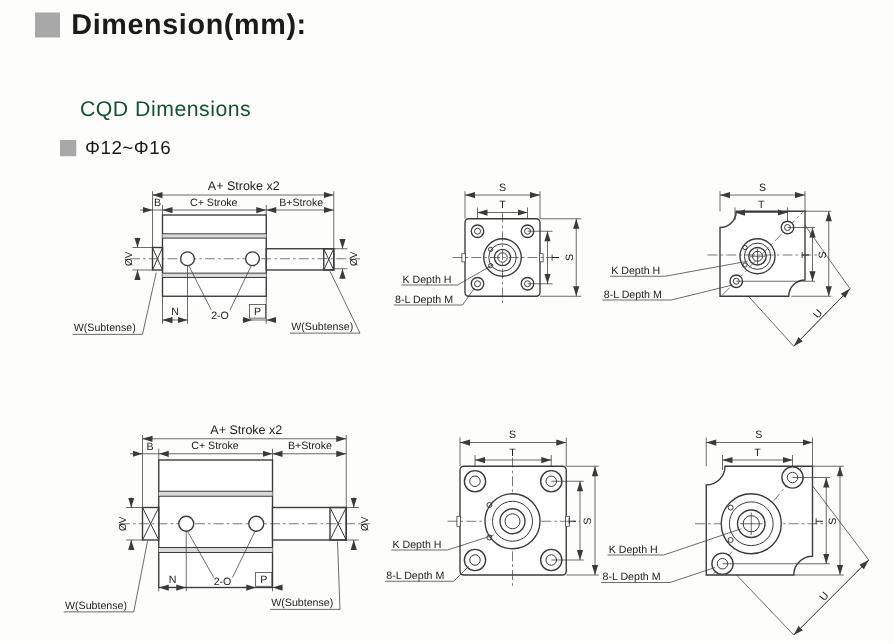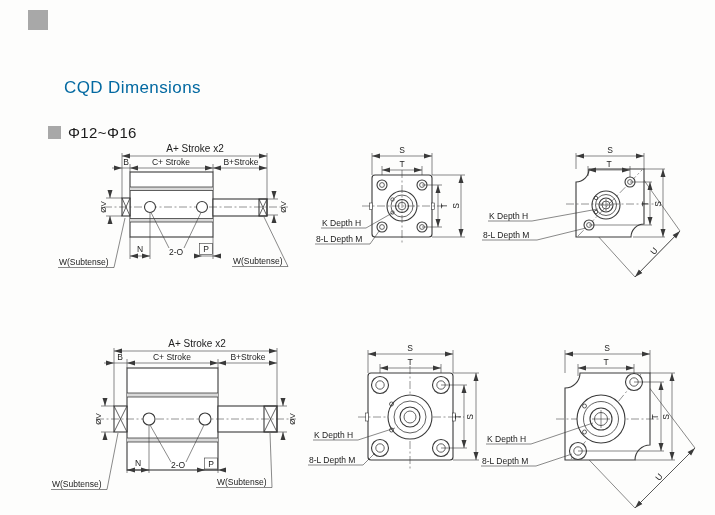--- a/index.html
+++ b/index.html
@@ -8,25 +8,25 @@
     --bullet:#a8a8a8;
   }
   html,body{margin:0;padding:0;background:#ffffff;}
   .page{
     position:relative;width:715px;height:515px;background:#fdfdfc;overflow:hidden;
     font-family:"Liberation Sans",sans-serif;color:var(--text);
   }
   .title-row{position:absolute;left:28px;top:6px;display:flex;align-items:flex-start;}
   .sq-lg{width:20px;height:20px;background:var(--bullet);margin-top:4px;flex:0 0 auto;}
   .page-title{margin:0 0 0 9px;font-size:23px;font-weight:700;letter-spacing:.5px;color:#1b1b1b;}
-  .section-heading{position:absolute;left:64px;top:78px;margin:0;font-size:17px;font-weight:400;color:#0369a1;letter-spacing:.4px;}
+  .section-heading{position:absolute;left:64px;top:78px;margin:0;font-size:17px;font-weight:400;color:#14532d;letter-spacing:.4px;}
   .group-row{position:absolute;display:flex;align-items:center;}
   .group-row .sq-sm{width:13px;height:13px;background:var(--bullet);flex:0 0 auto;}
   .group-label{margin-left:7px;font-size:15px;color:#1b1b1b;letter-spacing:.4px;}
-  .g1{left:48px;top:124px;} .g2{left:48px;top:299px;}
+  .g1{left:48px;top:110px;} .g2{left:48px;top:299px;}
 
   svg.d{position:absolute;overflow:visible;}
   .d line,.d path,.d rect,.d circle,.d polygon,.d polyline{stroke:var(--line);fill:none;stroke-linecap:butt;}
   .d .thin{stroke-width:.6;}
   .d .med{stroke-width:1.1;}
   .d .lite{stroke-width:.8;}
   .d .cl{stroke-width:.55;stroke-dasharray:8 2.5 2 2.5;}
   .d .wf{fill:#ffffff;}
   .d .band{fill:#d9d9d9;stroke:none;}
   .d text{font-family:"Liberation Sans",sans-serif;font-size:8.5px;fill:var(--text);stroke:none;}
@@ -47,20 +47,21 @@
         <path d="M0,1 L8,3.5 L0,6 Z"></path>
       </marker>
       <marker id="as" markerWidth="9" markerHeight="7" refX="0" refY="3.5" orient="auto" markerUnits="userSpaceOnUse">
         <path d="M8,1 L0,3.5 L8,6 Z"></path>
       </marker>
     </defs>
   </svg>
 
   <div class="title-row">
     <div class="sq-lg"></div>
+    <h1 class="page-title">Dimension(mm):</h1>
   </div>
 
   <h2 class="section-heading">CQD Dimensions</h2>
 
   <div class="group-row g1">
     <div class="sq-sm"></div>
     <div class="group-label">Φ12~Φ16</div>
   </div>
 
 

